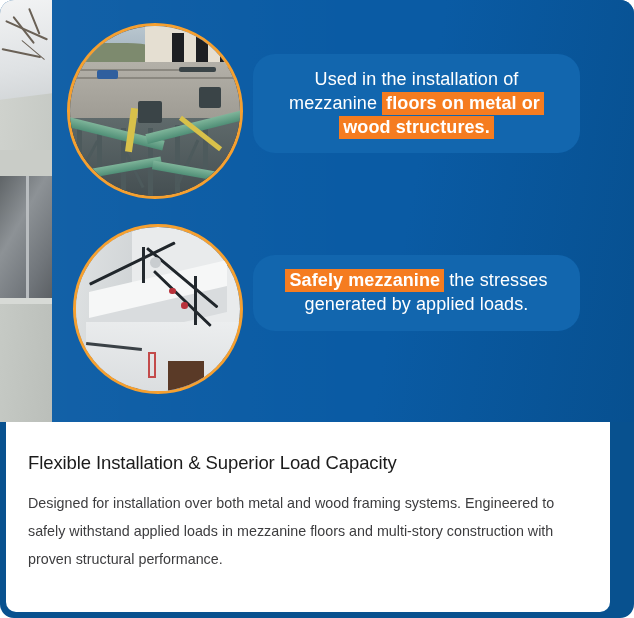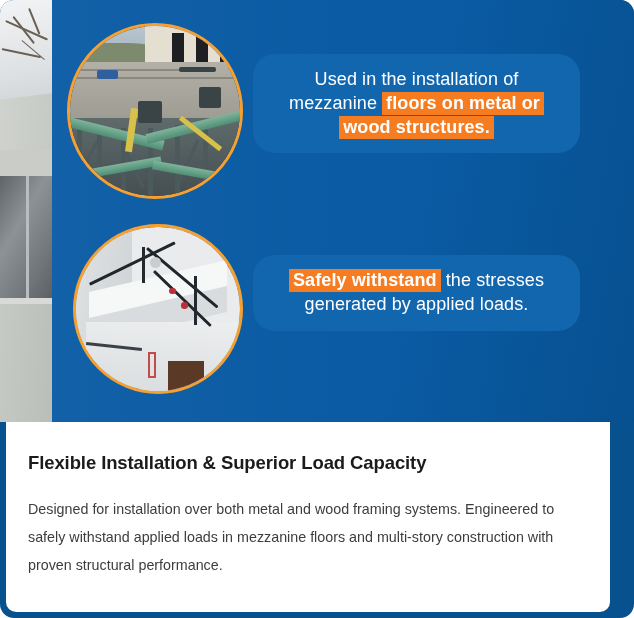--- a/index.html
+++ b/index.html
@@ -151,24 +151,24 @@
   
   .card {
     position:absolute; left:6px; top:422px; width:604px; height:190px;
     background:#ffffff;
     border-bottom-left-radius:10px;
     border-bottom-right-radius:10px;
     padding:30px 22px 0 22px;
   }
   .card h2 {
     font-size:18.5px;
-    font-weight:700;
+    font-weight:400;
     color:#1b1b1b;
     letter-spacing:-.1px;
-    margin-bottom:22px;
+    margin-bottom:16px;
   }
   .card p {
     font-size:14.3px;
     color:#3d3d3f;
     line-height:1.95;
     max-width:566px;
   }
 </style>
 </head>
 <body>
@@ -245,21 +245,21 @@
       <div class="p2-frame" style="left:44%; top:76%; width:5%; height:16%;"></div>
       <div class="p2-door" style="left:56%; top:82%; width:22%; height:18%;"></div>
     </div>
   </div>
 
   <div class="bubble" id="bubble-1">
     <span>Used in the installation of mezzanine </span><span class="hl">floors on metal or wood structures.</span>
   </div>
 
   <div class="bubble" id="bubble-2">
-    <span class="hl">Safely withstand</span><span> the stresses generated by applied loads.</span>
+    <span class="hl">Safely mezzanine</span><span> the stresses generated by applied loads.</span>
   </div>
 
   <div class="card">
     <h2>Flexible Installation &amp; Superior Load Capacity</h2>
     <p>Designed for installation over both metal and wood framing systems. Engineered to safely withstand applied loads in mezzanine floors and multi-story construction with proven structural performance.</p>
   </div>
 
 </div>
 
 </body></html>

